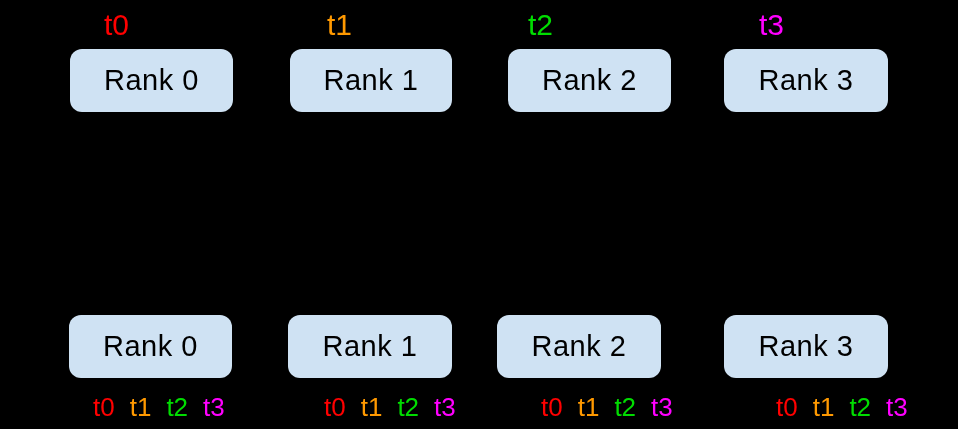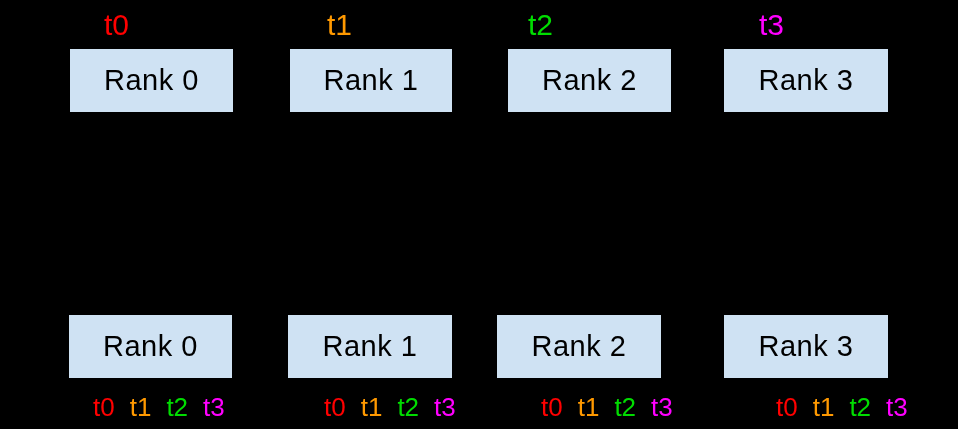--- a/index.html
+++ b/index.html
@@ -12,21 +12,21 @@
     overflow: hidden;
     font-family: "Liberation Sans", sans-serif;
   }
   .canvas {
     position: relative;
     width: 958px;
     height: 429px;
   }
   .rankbox {
     position: absolute;
-    border-radius: 0;
+    border-radius: 12px;
     display: flex;
     align-items: center;
     justify-content: center;
     font-size: 29px;
     letter-spacing: 0.5px;
   }
   .tensor-label {
     position: absolute;
     font-size: 30px;
     line-height: 1;

